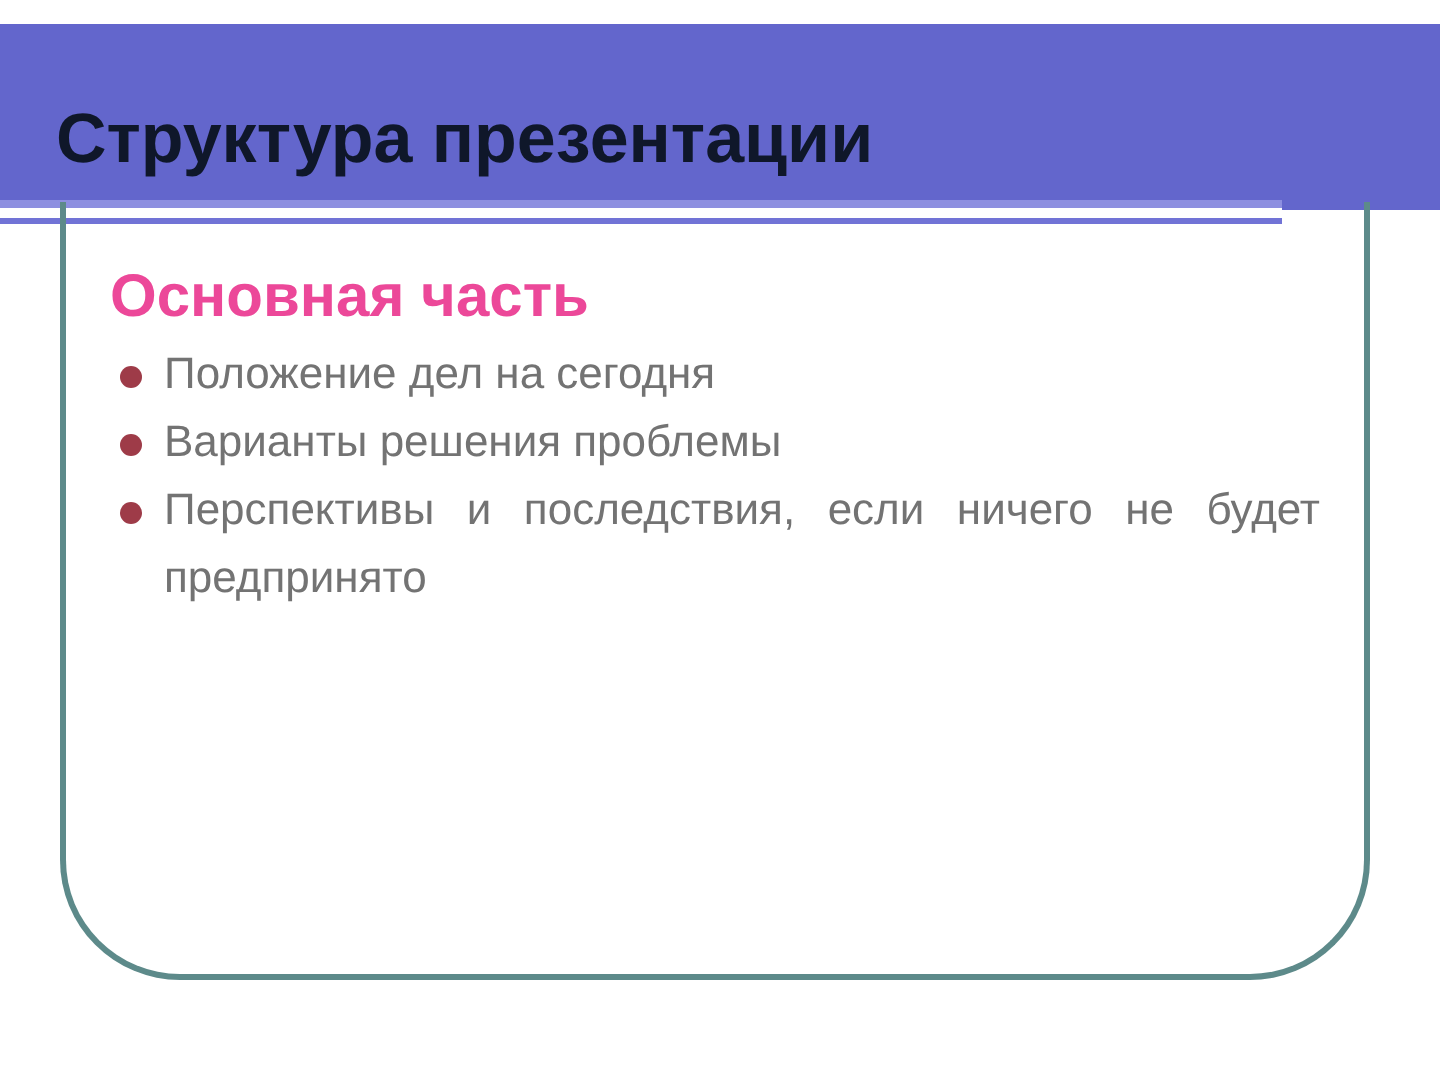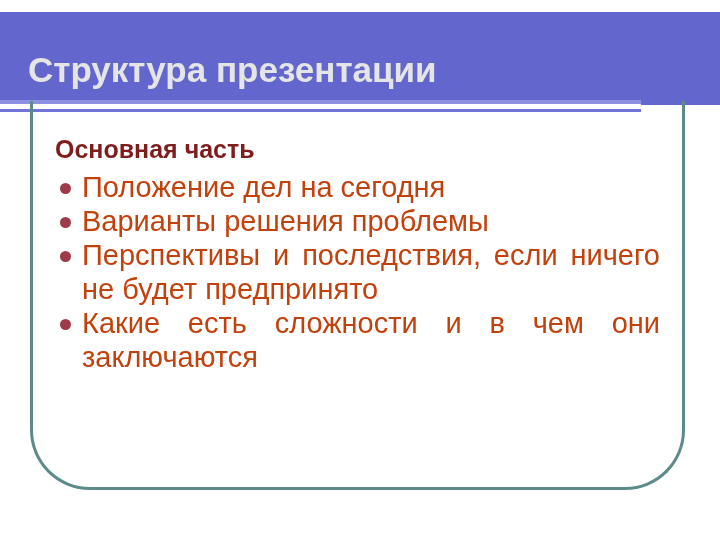--- a/index.html
+++ b/index.html
@@ -52,21 +52,21 @@
     width: 641px;
     height: 3px;
     background: #7173d6;
   }
   .slide-title {
     position: absolute;
     left: 28px;
     top: 36px;
     font-size: 35px;
     font-weight: bold;
-    color: #e5e5e5;
+    color: #0f172a;
     letter-spacing: 0px;
     white-space: nowrap;
     line-height: 44px;
   }
 
   
   .content-frame {
     position: absolute;
     left: 30px;
     top: 101px;
@@ -81,36 +81,36 @@
   }
 
   
   .body-block {
     position: absolute;
     left: 55px;
     top: 132px;
     width: 605px;
   }
   .heading {
-    font-size: 25px;
+    font-size: 30px;
     font-weight: bold;
-    color: #7f1d1d;
+    color: #ec4899;
     line-height: 34px;
     margin-bottom: 4px;
   }
   .bullet-list {
     list-style: none;
     margin: 0;
     padding: 0;
   }
   .bullet-item {
     position: relative;
     padding-left: 27px;
-    font-size: 29px;
-    color: #c2410c;
+    font-size: 22px;
+    color: #737373;
     line-height: 34px;
     text-align: justify;
     text-justify: inter-word;
     margin: 0;
   }
   .bullet-item.justified {
     text-align-last: left;
   }
   .bullet-dot {
     position: absolute;
@@ -149,20 +149,16 @@
         <span class="bullet-text">Положение дел на сегодня</span>
       </li>
       <li class="bullet-item">
         <span class="bullet-dot"></span>
         <span class="bullet-text">Варианты решения проблемы</span>
       </li>
       <li class="bullet-item justified">
         <span class="bullet-dot"></span>
         <span class="bullet-text">Перспективы и последствия, если ничего не будет предпринято</span>
       </li>
-      <li class="bullet-item justified">
-        <span class="bullet-dot"></span>
-        <span class="bullet-text">Какие есть сложности и в чем они заключаются</span>
-      </li>
     </ul>
 
   </div>
 </div>
 
 </body></html>

